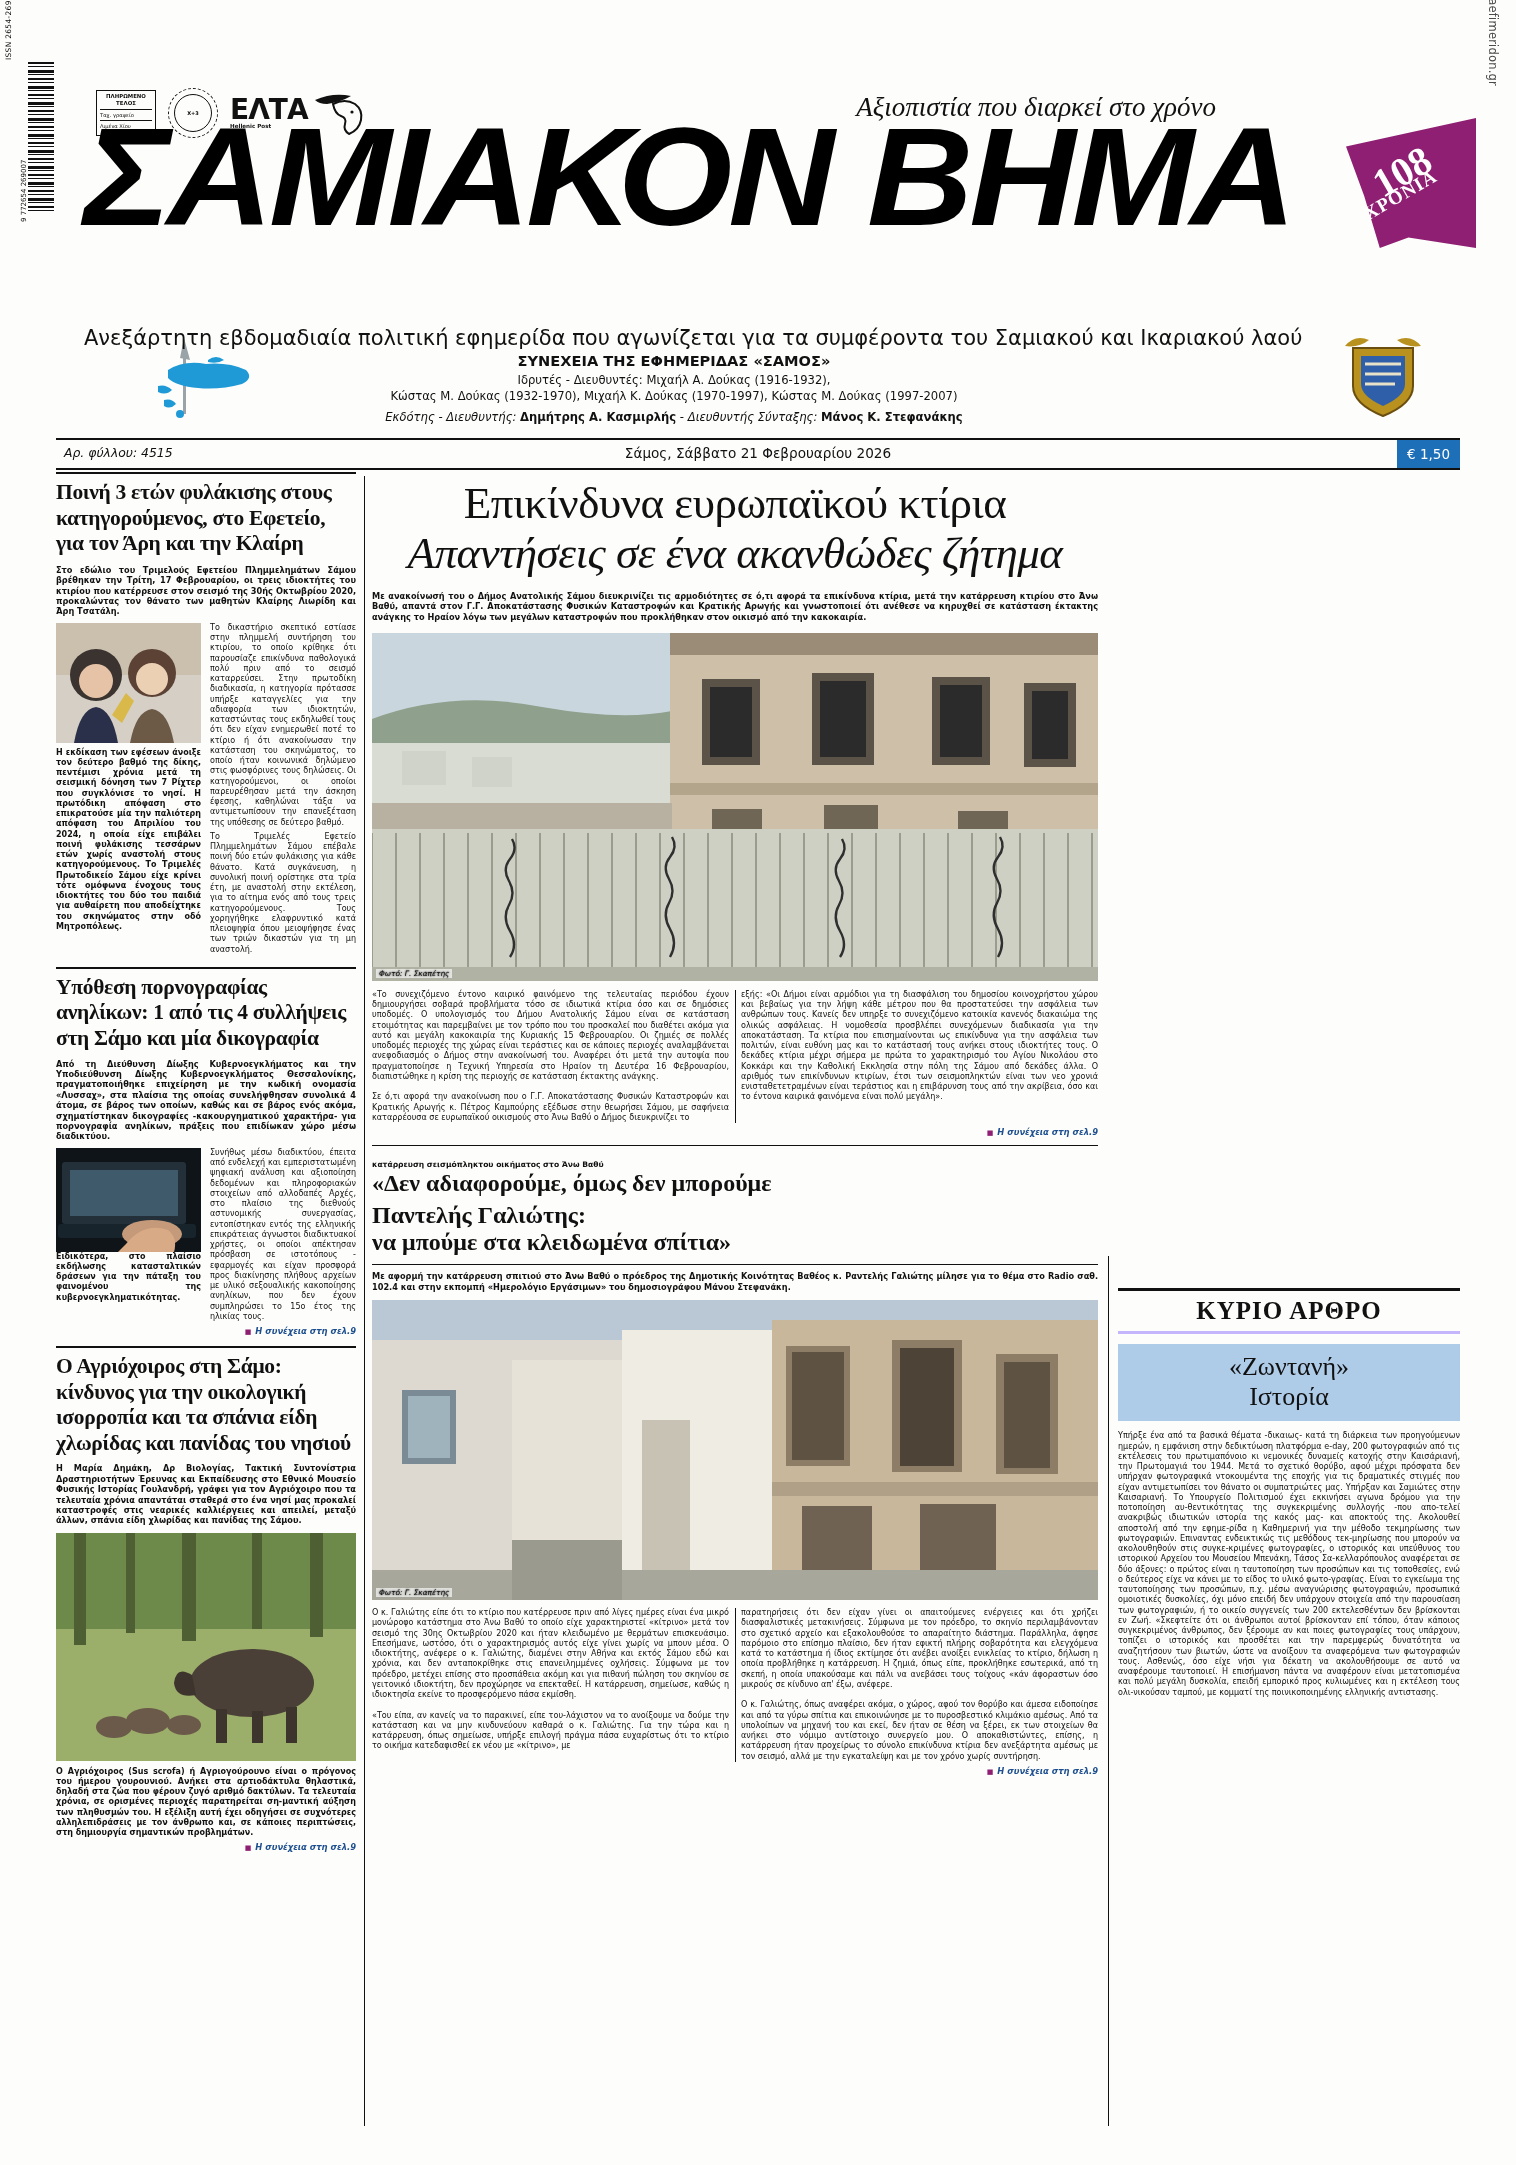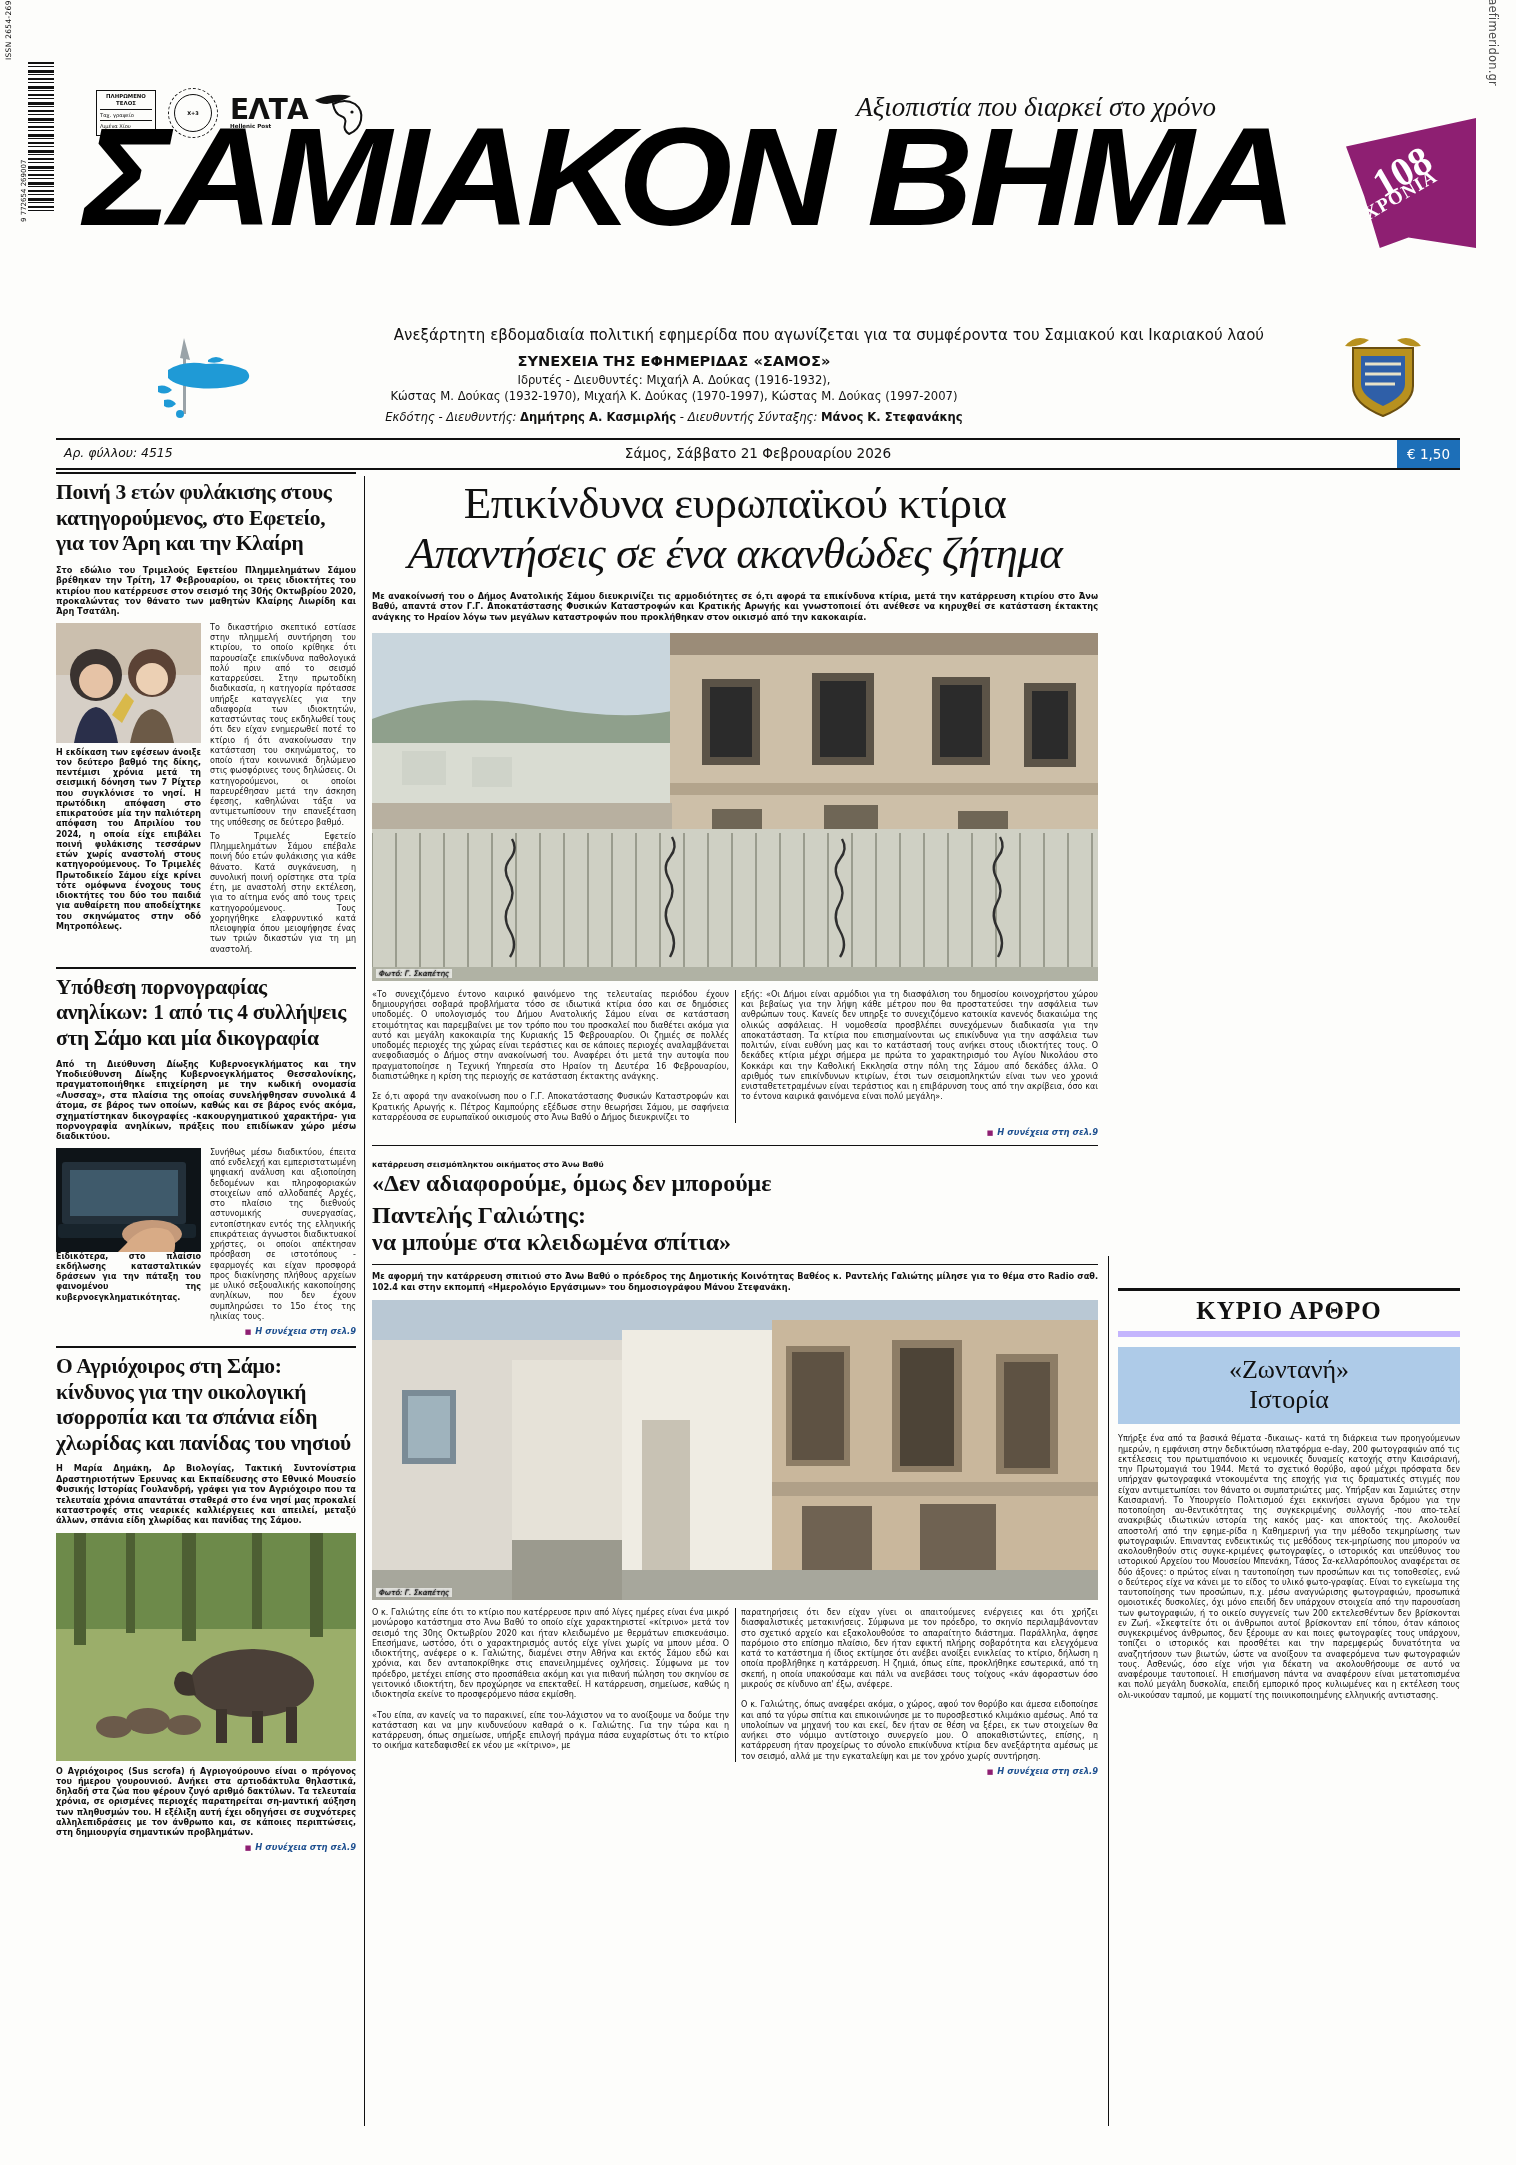--- a/index.html
+++ b/index.html
@@ -45,22 +45,22 @@
   .badge{position:absolute;right:40px;top:118px;width:130px;height:130px;}
   .badge .flag{position:absolute;inset:0;background:#8e1f72;
     clip-path:polygon(0% 22%,100% 0%,100% 100%,48% 92%,26% 100%,14% 60%);}
   .badge .n108{position:absolute;left:26px;top:30px;color:#fff;font-size:40px;
     font-weight:bold;transform:rotate(-30deg);font-family:"Liberation Serif",serif;}
   .badge .chr{position:absolute;left:14px;top:66px;color:#fff;font-size:19px;
     font-weight:bold;letter-spacing:1px;transform:rotate(-30deg);font-family:"Liberation Serif",serif;}
   .watermark{position:absolute;right:16px;top:86px;transform:rotate(90deg);
     transform-origin:right top;font-size:11.5px;color:#4b4b4b;white-space:nowrap;letter-spacing:.2px;}
 
-  .slogan{position:absolute;left:84px;top:326px;width:1180px;text-align:right;
-    font-size:15px;color:#111;white-space:nowrap;}
+  .slogan{position:absolute;left:84px;top:326px;width:1180px;text-align:center;
+    font-size:21px;color:#111;white-space:nowrap;}
   .cont-line{position:absolute;left:84px;top:352px;width:1180px;text-align:center;
     font-size:14.6px;font-weight:bold;color:#111;}
   .founders{position:absolute;left:84px;top:372px;width:1180px;text-align:center;
     font-size:11.6px;line-height:1.42;color:#111;}
   .editors{position:absolute;left:84px;top:410px;width:1180px;text-align:center;
     font-size:11.6px;font-style:italic;color:#111;}
   .editors b{font-style:normal;}
 
   
   .map{position:absolute;left:150px;top:330px;width:140px;height:92px;}
@@ -101,21 +101,21 @@
     text-align:center;color:#111;letter-spacing:-.5px;}
   .mainhdl .l2{font-style:italic;}
   .subhead{font-size:8.2px;font-weight:bold;line-height:1.3;text-align:justify;color:#111;}
 
   .hdl-mid{font-family:"Liberation Serif",serif;font-weight:bold;font-size:24px;line-height:1.16;color:#111;}
 
   
   .colR{position:absolute;left:1118px;top:1288px;width:342px;}
   .kyrio{font-family:"Liberation Serif",serif;font-weight:bold;font-size:25px;
     text-align:center;letter-spacing:1px;color:#111;padding:6px 0;
-    border-top:3px solid #111;border-bottom:6px solid #c4b5fd;}
+    border-top:3px solid #111;border-bottom:3px solid #c4b5fd;}
   .zbox{background:#aecbe8;padding:8px 0 10px;text-align:center;
     font-family:"Liberation Serif",serif;font-size:26px;line-height:1.14;color:#111;}
 
   .twocol{column-count:2;column-gap:12px;column-rule:1px solid #111;}
 </style>
 </head>
 <body>
 
 <div class="page">
 

